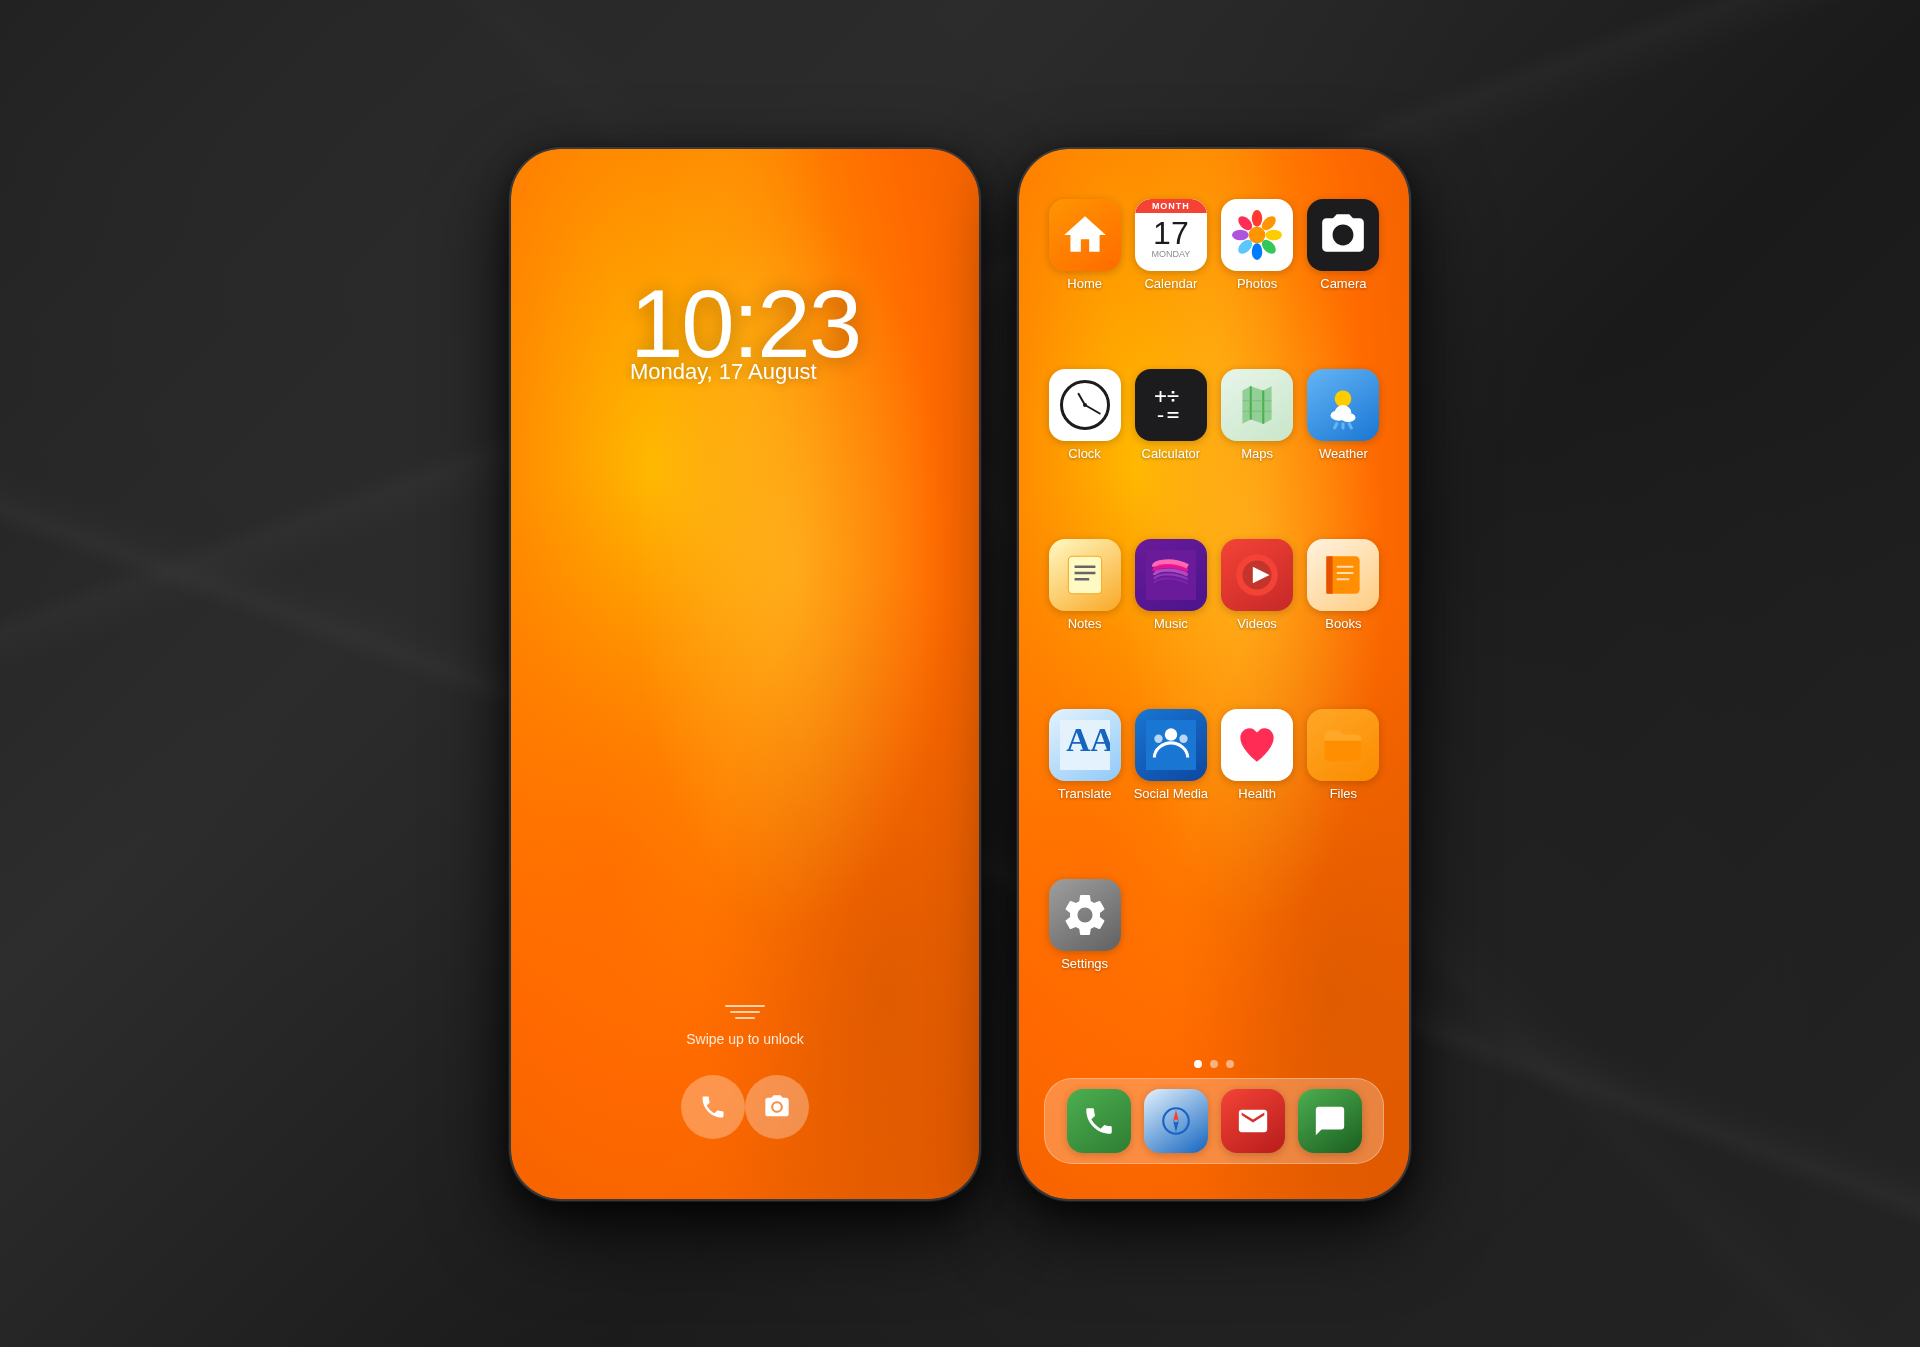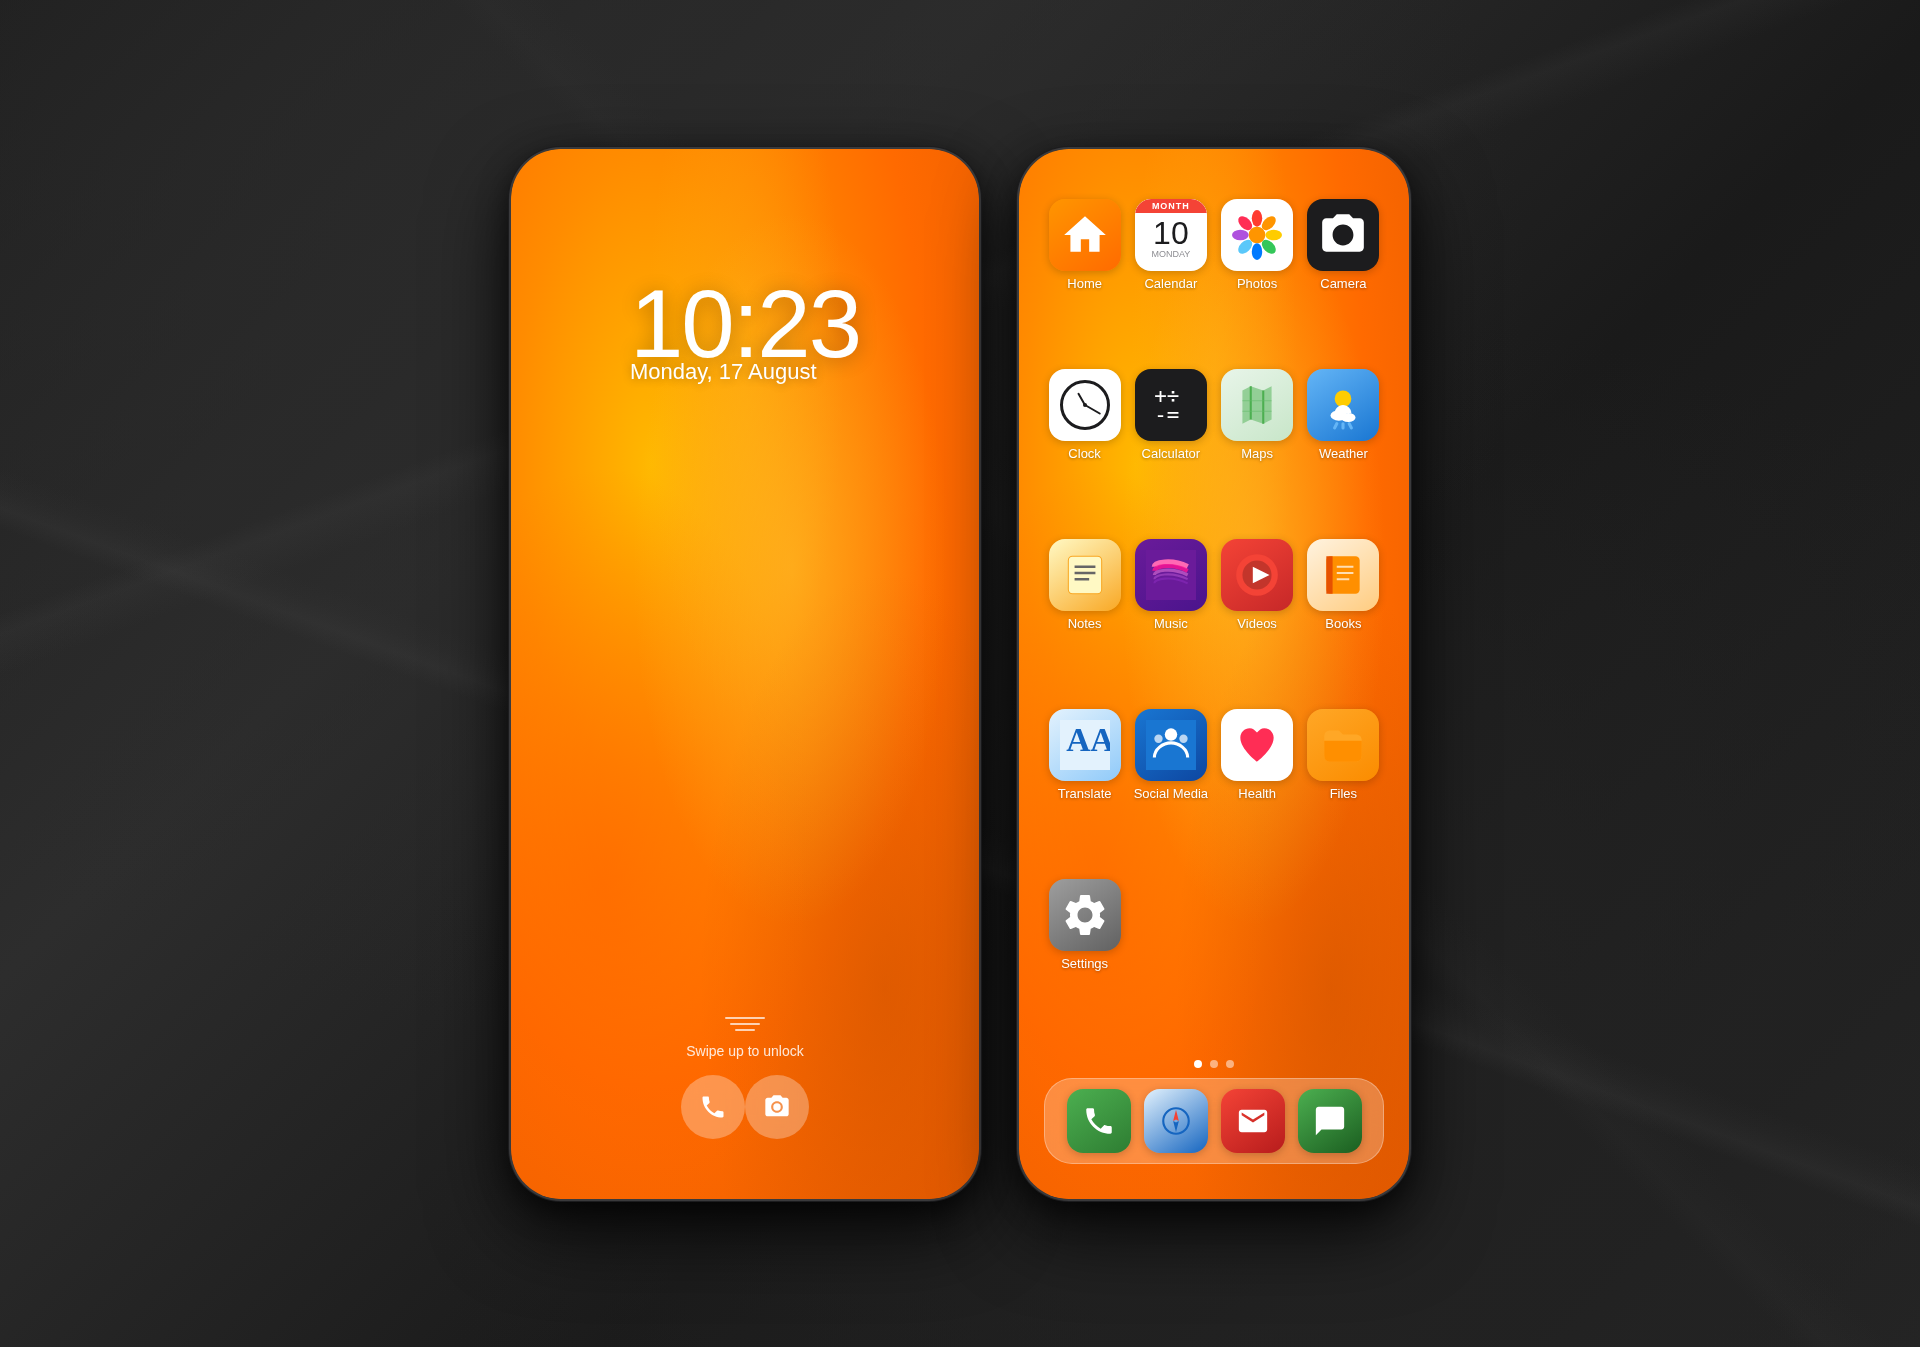--- a/index.html
+++ b/index.html
@@ -115,21 +115,21 @@
       font-weight: 400;
       color: white;
       text-shadow: 0 1px 10px rgba(0,0,0,0.3);
       margin-top: -20px;
     }
 
     .lock-bottom {
       display: flex;
       flex-direction: column;
       align-items: center;
-      gap: 16px;
+      gap: 28px;
     }
 
     .swipe-indicator {
       display: flex;
       flex-direction: column;
       align-items: center;
       gap: 4px;
     }
 
     .swipe-lines {
@@ -434,21 +434,21 @@
                 <path d="M10 20v-6h4v6h5v-8h3L12 3 2 12h3v8z"></path>
               </svg>
             </div>
             <div class="app-label">Home</div>
           </div>
 
           <div class="app-item">
             <div class="app-icon icon-calendar">
               <div class="calendar-icon-inner">
                 <div class="cal-header">MONTH</div>
-                <div class="cal-number">10</div>
+                <div class="cal-number">17</div>
                 <div class="cal-day">MONDAY</div>
               </div>
             </div>
             <div class="app-label">Calendar</div>
           </div>
 
           <div class="app-item">
             <div class="app-icon icon-photos">
               <svg width="50" height="50" viewBox="0 0 24 24">
                 <circle cx="12" cy="12" r="4" fill="#ff9500"></circle>

